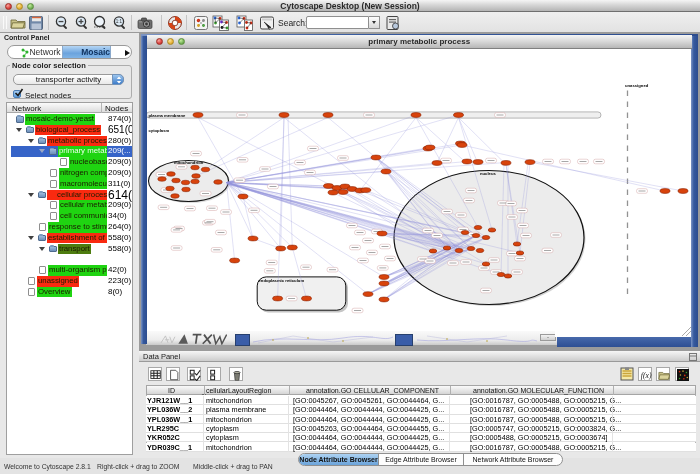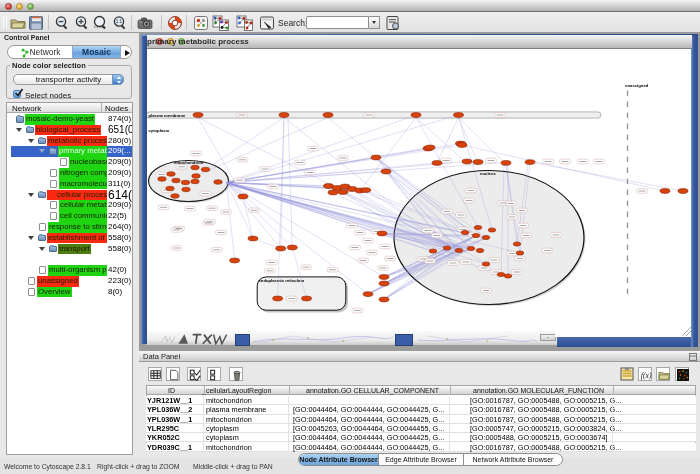--- a/index.html
+++ b/index.html
@@ -11,39 +11,39 @@
 .light{position:absolute;top:3px;width:7px;height:7px;border-radius:50%;}
 #toolbar{position:absolute;left:0;top:12px;width:700px;height:21px;
  background:linear-gradient(#efefef,#e2e2e2);border-bottom:1px solid #9a9a9a;}
 .sep{position:absolute;top:3px;width:1px;height:15px;background:#c4c4c4;}
 .ticon{position:absolute;top:3px;width:16px;height:16px;}
 
 #cpanel{position:absolute;left:0;top:34px;width:158px;height:424px;background:#e8e8e8;border-right:1px solid #b5b5b5;}
 #cpanel .hdr{position:absolute;left:0;top:0;width:100%;height:8px;font-size:7px;font-weight:bold;color:#222;padding-left:4px;}
 #tabpill{position:absolute;left:7px;top:11px;width:125px;height:14px;background:#fff;border:1px solid #9a9a9a;border-radius:7px;overflow:hidden;}
 #tabpill .seg1{position:absolute;left:0;top:0;width:62px;height:100%;font-size:8.5px;color:#333;text-align:center;line-height:13px;padding-left:12px;}
-#tabpill .seg2{position:absolute;left:64px;top:0;width:49px;height:100%;background:linear-gradient(#b5d6f5,#6ba3dd 60%,#7fb3e6);border-left:1px solid #8aa9cc;border-right:1px solid #8aa9cc;font-size:8.5px;font-weight:bold;color:#10325e;text-align:center;line-height:13px;}
+#tabpill .seg2{position:absolute;left:54px;top:0;width:49px;height:100%;background:linear-gradient(#b5d6f5,#6ba3dd 60%,#7fb3e6);border-left:1px solid #8aa9cc;border-right:1px solid #8aa9cc;font-size:8.5px;font-weight:bold;color:#10325e;text-align:right;line-height:13px;}
 #tabpill .seg3{position:absolute;left:112px;top:0;right:0;height:100%;}
 #groupbox{position:absolute;left:6px;top:31px;width:126px;height:34px;border:1px solid #adadad;border-radius:3px;}
 #grouplabel{position:absolute;left:10px;top:27px;background:#e8e8e8;font-size:7.5px;font-weight:bold;color:#222;padding:0 2px;}
 #combo{position:absolute;left:13px;top:39.5px;width:111px;height:11px;background:linear-gradient(#fff,#e9e9e9);border:1px solid #9a9a9a;border-radius:5px;font-size:8px;color:#111;text-align:center;line-height:10px;}
 #combocap{position:absolute;right:-1px;top:-1px;width:12px;height:11px;background:linear-gradient(#9ec7ef,#3d7cc9);border-radius:0 5px 5px 0;border:1px solid #7193bb;}
 #checkbox{position:absolute;left:13px;top:56px;width:8px;height:8px;background:linear-gradient(#a8cdf0,#5e9fdd);border:1px solid #4a7cb4;border-radius:2px;}
 #treewrap{position:absolute;left:6px;top:68px;width:127px;height:353px;background:#fff;border:1px solid #9f9f9f;overflow:hidden;}
 #treehdr{position:absolute;left:0;top:0;width:100%;height:10px;background:linear-gradient(#fbfbfb,#dcdcdc);border-bottom:1px solid #a8a8a8;font-size:8px;color:#111;}
 .trow{position:absolute;left:4px;width:127px;height:10.8px;font-size:7.8px;line-height:10.5px;}
 .fold{position:absolute;top:2px;width:8px;height:6.5px;background:linear-gradient(#9dbbdb,#6d8fba);border:0.5px solid #4e6a8e;border-radius:1px;}
 .fold:before{content:"";position:absolute;left:0;top:-1.6px;width:4px;height:1.6px;background:#7d9cc0;border-radius:1px 1px 0 0;}
 .doc{position:absolute;top:1px;width:6.5px;height:8px;background:#fff;border:0.6px solid #8f8f8f;border-radius:1px;}
 
 #desktop{position:absolute;left:139px;top:33px;width:561px;height:318px;background:#9b9b9b;}
 #frame{position:absolute;left:2px;top:1px;width:556.5px;height:313px;}
 #frame .brd{position:absolute;background:linear-gradient(90deg,#7b94c4,#35599e 40%,#2c4c8e);}
 #ftitle{position:absolute;left:6px;top:1px;right:6px;height:13.5px;background:linear-gradient(#f6f6f6,#d8d8d8 50%,#b7b7b7);border-bottom:1px solid #808080;}
-#ftitle .t{position:absolute;left:0;right:0;top:2px;font-size:8px;font-weight:bold;color:#2a2a2a;}
+#ftitle .t{position:absolute;left:0;right:0;top:2px;text-align:center;font-size:8px;font-weight:bold;color:#2a2a2a;}
 #canvas{position:absolute;left:6px;top:14.5px;right:6.5px;height:282px;background:#fff;overflow:hidden;}
 
 #dpanel{position:absolute;left:139px;top:351px;width:561px;height:115px;background:#e8e8e8;}
 #dtitle{position:absolute;left:0;top:0;width:100%;height:11px;background:linear-gradient(#f6f6f6,#cccccc);border-bottom:1px solid #9a9a9a;font-size:7.5px;font-weight:normal;color:#222;padding:1px 0 0 4px;}
 .dicon{position:absolute;width:14px;height:14px;background:#fff;border:1px solid #a8a8a8;}
 #dtablehdr{position:absolute;left:7px;top:34px;width:550px;height:10px;background:linear-gradient(#fafafa,#d5d5d5);border:1px solid #a5a5a5;font-size:7px;color:#111;}
 .drow{position:absolute;left:7px;width:550px;height:9.3px;font-size:7.3px;line-height:9.2px;color:#000;border-bottom:0.5px solid #e0e0e0;background:#fff;}
 .dc1{position:absolute;left:1px;}
 .dc2{position:absolute;left:60px;}
 .dc3{position:absolute;left:147px;}
@@ -53,20 +53,21 @@
 #dtabs span:last-child{border-right:none;}
 #dtabs .sel{background:linear-gradient(#add2f2,#6aa3da);}
 #statusbar{position:absolute;left:0;top:458px;width:700px;height:16px;background:#e3e3e3;font-size:6.8px;color:#333;}
 </style></head>
 <body>
 
 <div id="titlebar">
  <span class="light" style="left:5px;background:radial-gradient(circle at 35% 30%,#f7a8a0,#df4744 55%,#b02a22);border:0.5px solid #9c2d25;"></span>
  <span class="light" style="left:16px;background:radial-gradient(circle at 35% 30%,#fbe3a0,#e9b73f 55%,#c28d1e);border:0.5px solid #ad8a24;"></span>
  <span class="light" style="left:27px;background:radial-gradient(circle at 35% 30%,#c8eda0,#7cb85e 55%,#508a35);border:0.5px solid #5d8f3d;"></span>
+ <div class="t">Cytoscape Desktop (New Session)</div>
 </div>
 
 <div id="toolbar">
  <div style="position:absolute;left:3px;top:4px;width:1px;height:13px;background:#b9b9b9;border-right:1px solid #fafafa;"></div>
  <div style="position:absolute;left:6px;top:4px;width:1px;height:13px;background:#b9b9b9;border-right:1px solid #fafafa;"></div>
 
  <svg class="ticon" style="left:10px;" viewBox="0 0 16 16">
       <path d="M1 5 h5 l1.4 1.5 H15 V13 H1 Z" fill="#c9c289" stroke="#6b6536" stroke-width="0.8"></path>
       <path d="M2.5 7.8 H14.6 L13 13 H1.2 Z" fill="#dbd49c" stroke="#6b6536" stroke-width="0.8"></path>
     </svg>
@@ -259,21 +260,21 @@
           <span style="position:absolute;left:97px;top:0;color:#000;font-size:12px;">614(0)</span>
         </div>
 <div class="trow" style="top:86.4px;">
           <span class="doc" style="left:39px;"></span>
           <span style="position:absolute;left:48px;top:0;background:#1fd411;color:#1c1c00;padding:0 1px;white-space:nowrap;max-width:48px;overflow:hidden;">cellular metabo</span>
           <span style="position:absolute;left:97px;top:0;color:#000;font-size:8px;">209(0)</span>
         </div>
 <div class="trow" style="top:97.2px;">
           <span class="doc" style="left:39px;"></span>
           <span style="position:absolute;left:48px;top:0;background:#1fd411;color:#1c1c00;padding:0 1px;white-space:nowrap;max-width:48px;overflow:hidden;">cell communicat</span>
-          <span style="position:absolute;left:97px;top:0;color:#000;font-size:8px;">22(5)</span>
+          <span style="position:absolute;left:97px;top:0;color:#000;font-size:8px;">34(0)</span>
         </div>
 <div class="trow" style="top:108.0px;">
           <span class="doc" style="left:28px;"></span>
           <span style="position:absolute;left:37px;top:0;background:#1fd411;color:#1c1c00;padding:0 1px;white-space:nowrap;max-width:59px;overflow:hidden;">response to stimul</span>
           <span style="position:absolute;left:97px;top:0;color:#000;font-size:8px;">264(0)</span>
         </div>
 <div class="trow" style="top:118.8px;">
           <span style="position:absolute;left:17px;top:3px;width:0;height:0;border-left:3.5px solid transparent;border-right:3.5px solid transparent;border-top:4.5px solid #404040;"></span>
           <span class="fold" style="left:27px;"></span>
           <span style="position:absolute;left:36px;top:0;background:#f92a10;color:#1c1c00;padding:0 1px;white-space:nowrap;max-width:60px;overflow:hidden;">establishment of lo</span>
@@ -781,20 +782,21 @@
    <span style="position:absolute;left:326px;top:1px;">annotation.GO MOLECULAR_FUNCTION</span>
    <span style="position:absolute;left:57px;top:0;width:1px;height:9px;background:#b0b0b0;"></span>
    <span style="position:absolute;left:142px;top:0;width:1px;height:9px;background:#b0b0b0;"></span>
    <span style="position:absolute;left:303px;top:0;width:1px;height:9px;background:#b0b0b0;"></span>
    <span style="position:absolute;left:466px;top:0;width:1px;height:9px;background:#b0b0b0;"></span>
  </div>
  <div style="position:absolute;left:7px;top:44px;width:550px;height:57px;background:#fff;border:1px solid #b5b5b5;border-top:none;"></div>
 <div class="drow" style="top:45.0px;">
 <span class="dc1"><b>YJR121W__1</b></span>
       <span class="dc2">mitochondrion</span>
+      <span class="dc3">[GO:0045267, GO:0045261, GO:0044464, G...</span>
       <span class="dc4">[GO:0016787, GO:0005488, GO:0005215, G...</span>
     </div>
 <div class="drow" style="top:54.3px;">
 <span class="dc1"><b>YPL036W__2</b></span>
       <span class="dc2">plasma membrane</span>
       <span class="dc3">[GO:0044464, GO:0044444, GO:0044425, G...</span>
       <span class="dc4">[GO:0016787, GO:0005488, GO:0005215, G...</span>
     </div>
 <div class="drow" style="top:63.6px;">
 <span class="dc1"><b>YPL036W__1</b></span>

